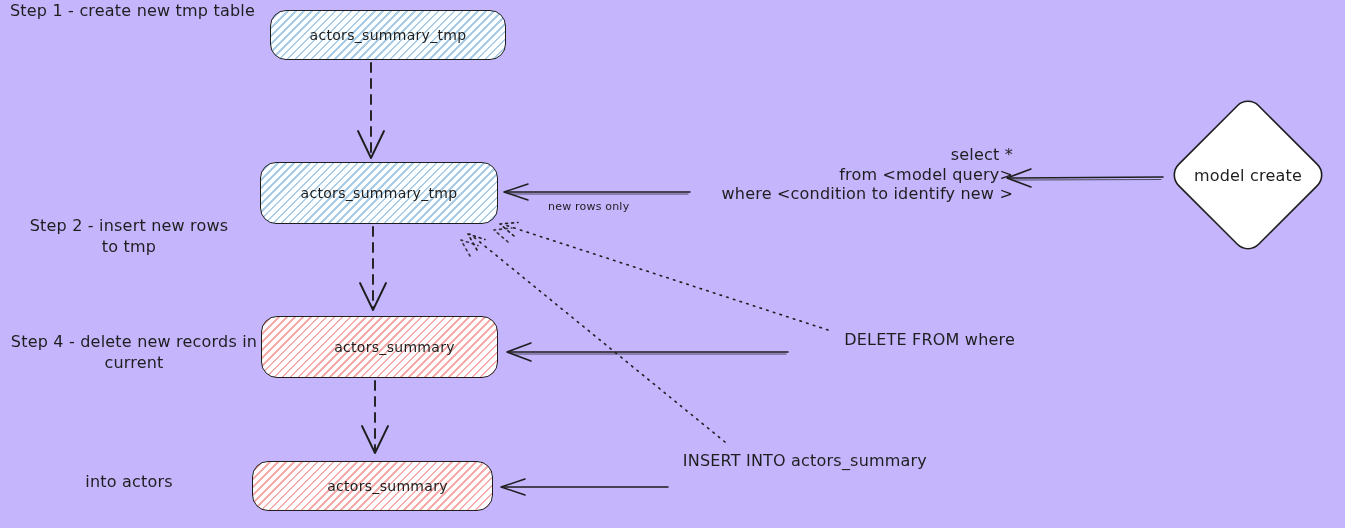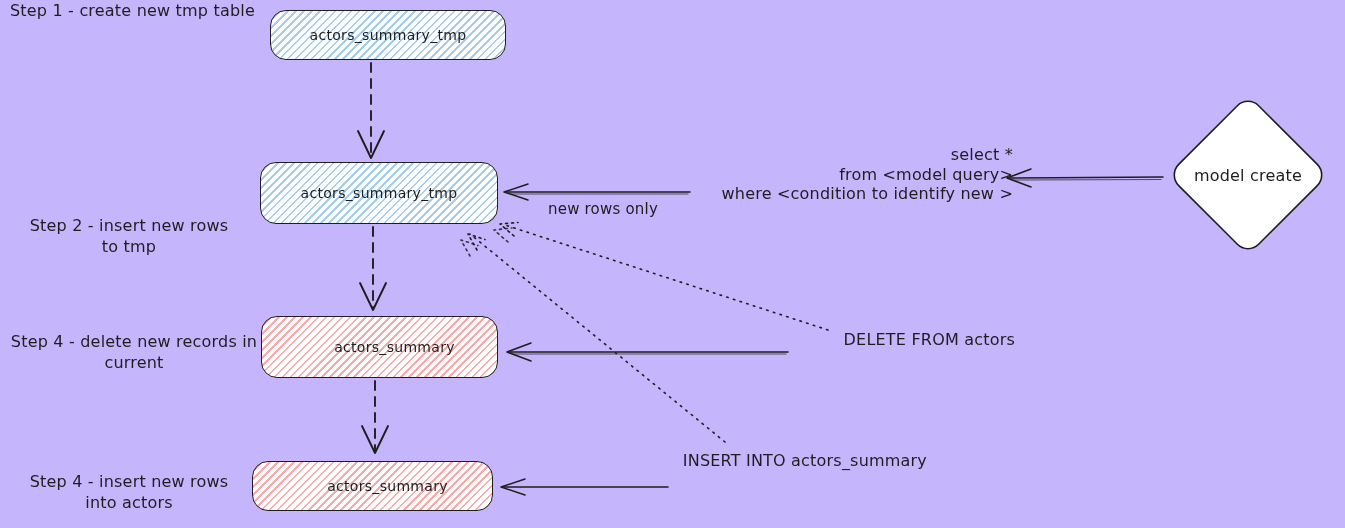--- a/index.html
+++ b/index.html
@@ -20,21 +20,21 @@
     display:flex;align-items:center;justify-content:center;
     font-size:14px;letter-spacing:.3px;box-sizing:border-box;
   }
   .node.blue{
     background:repeating-linear-gradient(135deg,var(--blue-stripe,#a9cde9) 0 1.8px,rgba(255,255,255,0) 1.8px 5.6px),#fdfeff;
   }
   .node.red{
     background:repeating-linear-gradient(135deg,var(--red-stripe,#f4adaa) 0 1.8px,rgba(255,255,255,0) 1.8px 5.6px),#fffdfd;
     padding-left:30px;
   }
-  .edge-label{font-size:15px;letter-spacing:.2px;}
+  .edge-label{font-size:11px;letter-spacing:.2px;}
   .sql-block{text-align:center;font-size:16px;letter-spacing:.2px;}
   .sql-block div{white-space:nowrap;text-align:right;}
   .diamond-label{
     text-align:center;font-size:16px;letter-spacing:.2px;
   }
 </style>
 </head>
 <body>
 
 <div class="canvas">
@@ -102,21 +102,20 @@
     <div>Step 2 - insert new rows</div>
     <div>to tmp</div>
   </div>
 
   <div class="abs step-label" style="left:0;top:331px;width:268px;">
     <div>Step 4 - delete new records in</div>
     <div>current</div>
   </div>
 
   <div class="abs step-label" style="left:0;top:471px;width:258px;">
-    <div>Step 4 - insert new rows</div>
     <div>into actors</div>
   </div>
 
   <div class="node blue" style="left:270px;top:10px;width:236px;height:50px;">
     <span>actors_summary_tmp</span>
   </div>
 
   <div class="node blue" style="left:260px;top:162px;width:238px;height:62px;">
     <span>actors_summary_tmp</span>
   </div>
@@ -131,21 +130,21 @@
 
   <div class="abs edge-label" style="left:548px;top:200px;">new rows only</div>
 
   <div class="abs sql-block" style="left:721px;top:145px;width:292px;line-height:19.5px;">
     <div>select *</div>
     <div>from &lt;model query&gt;</div>
     <div>where &lt;condition to identify new &gt;</div>
   </div>
 
   <div class="abs sql-block" style="left:663px;top:329px;width:352px;line-height:22px;">
-    <div>DELETE FROM actors</div>
+    <div>DELETE FROM where</div>
   </div>
 
   <div class="abs sql-block" style="left:672px;top:450px;width:255px;line-height:21px;">
     <div>INSERT INTO actors_summary</div>
   </div>
 
   <div class="abs diamond-label" style="left:1178px;top:166px;width:140px;">model create</div>
 
 </div>
 

